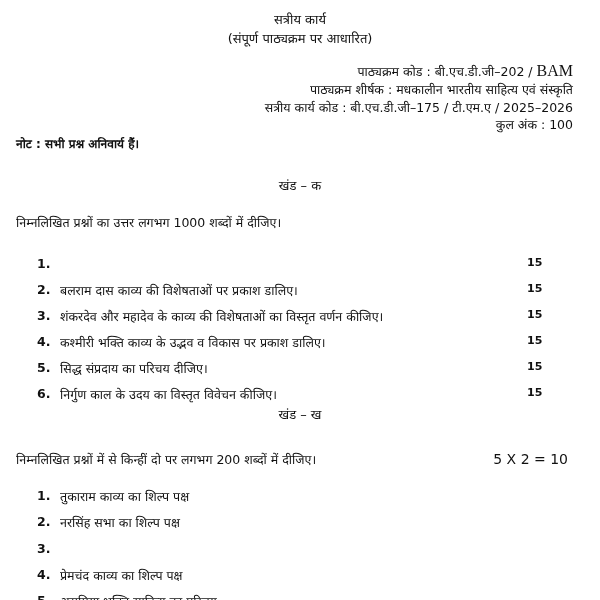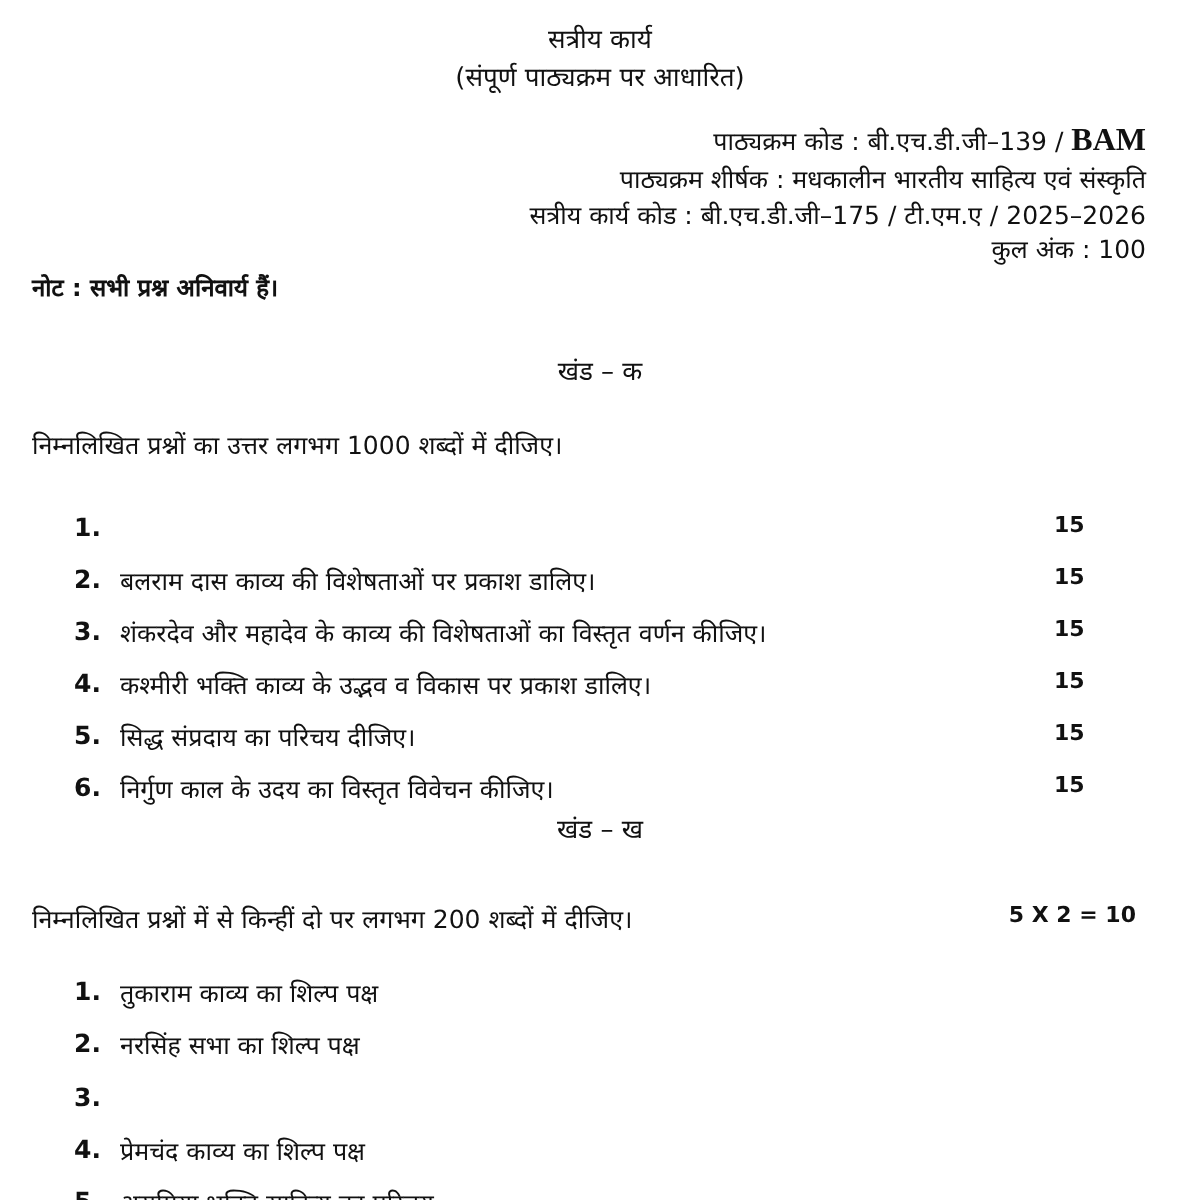--- a/index.html
+++ b/index.html
@@ -6,38 +6,38 @@
   body {
     width: 600px; height: 600px; overflow: hidden; position: relative;
     font-family: "DejaVu Sans", "Liberation Sans", sans-serif;
     color: #111111;
   }
   .abs { position: absolute; white-space: nowrap; }
   .center { left: 0; width: 600px; text-align: center; }
   .title1 { top: 10px; font-size: 13px; }
   .title2 { top: 29px; font-size: 13px; }
   .meta { right: 27px; text-align: right; font-size: 12.5px; line-height: 17px; }
-  .meta .bam { font-family: "Liberation Serif", "DejaVu Serif", serif; font-weight: bold; font-size: 16px; }
+  .meta .bam { font-family: "Liberation Serif", "DejaVu Serif", serif; font-weight: normal; font-size: 16px; }
   .note { top: 135px; left: 16px; font-size: 12px; font-weight: bold; }
   .section { font-size: 13px; }
   .instr { left: 16px; font-size: 12.5px; }
-  .marks-formula { right: 32px; font-size: 11px; font-weight: bold; }
+  .marks-formula { right: 32px; font-size: 14px; font-weight: normal; }
   .q { left: 37px; font-size: 12.5px; display: flex; }
   .q .num { width: 23px; font-weight: bold; }
   .mark { left: 527px; font-size: 11px; font-weight: bold; }
 </style>
 </head>
 <body>
 
 <div>
 
   <div class="abs center title1">सत्रीय कार्य</div>
   <div class="abs center title2">(संपूर्ण पाठ्यक्रम पर आधारित)</div>
 
-  <div class="abs meta" style="top:62px;"><span>पाठ्यक्रम कोड : बी.एच.डी.जी–139 / </span><span class="bam">BAM</span></div>
+  <div class="abs meta" style="top:62px;"><span>पाठ्यक्रम कोड : बी.एच.डी.जी–202 / </span><span class="bam">BAM</span></div>
   <div class="abs meta" style="top:81px;text-align:right;">पाठ्यक्रम शीर्षक : मधकालीन भारतीय साहित्य एवं संस्कृति</div>
   <div class="abs meta" style="top:99px;">सत्रीय कार्य कोड : बी.एच.डी.जी–175 / टी.एम.ए / 2025–2026</div>
   <div class="abs meta" style="top:116px;">कुल अंक : 100</div>
 
   <div class="abs note">नोट : सभी प्रश्न अनिवार्य हैं।</div>
 
   <div class="abs center section" style="top:176px;">खंड – क</div>
   <div class="abs instr" style="top:214px;text-align:right;">निम्नलिखित प्रश्नों का उत्तर लगभग 1000 शब्दों में दीजिए।</div>
 
   <div class="abs q" style="top:256px;">

